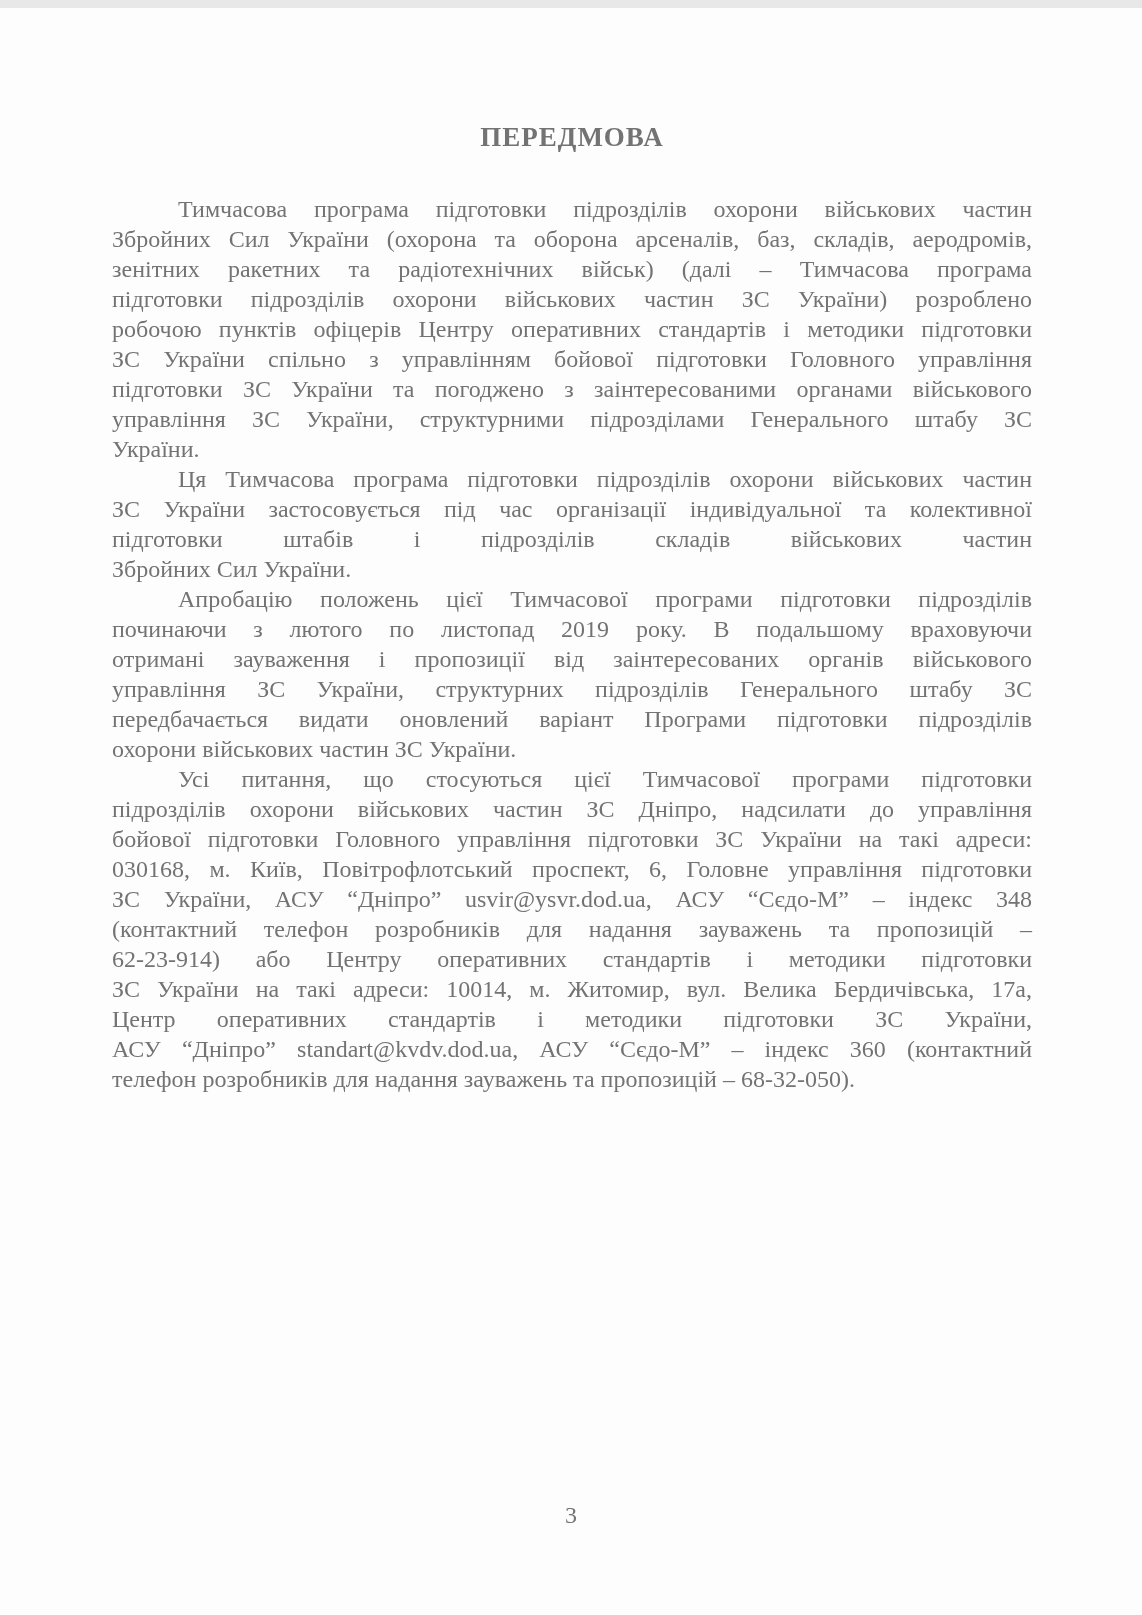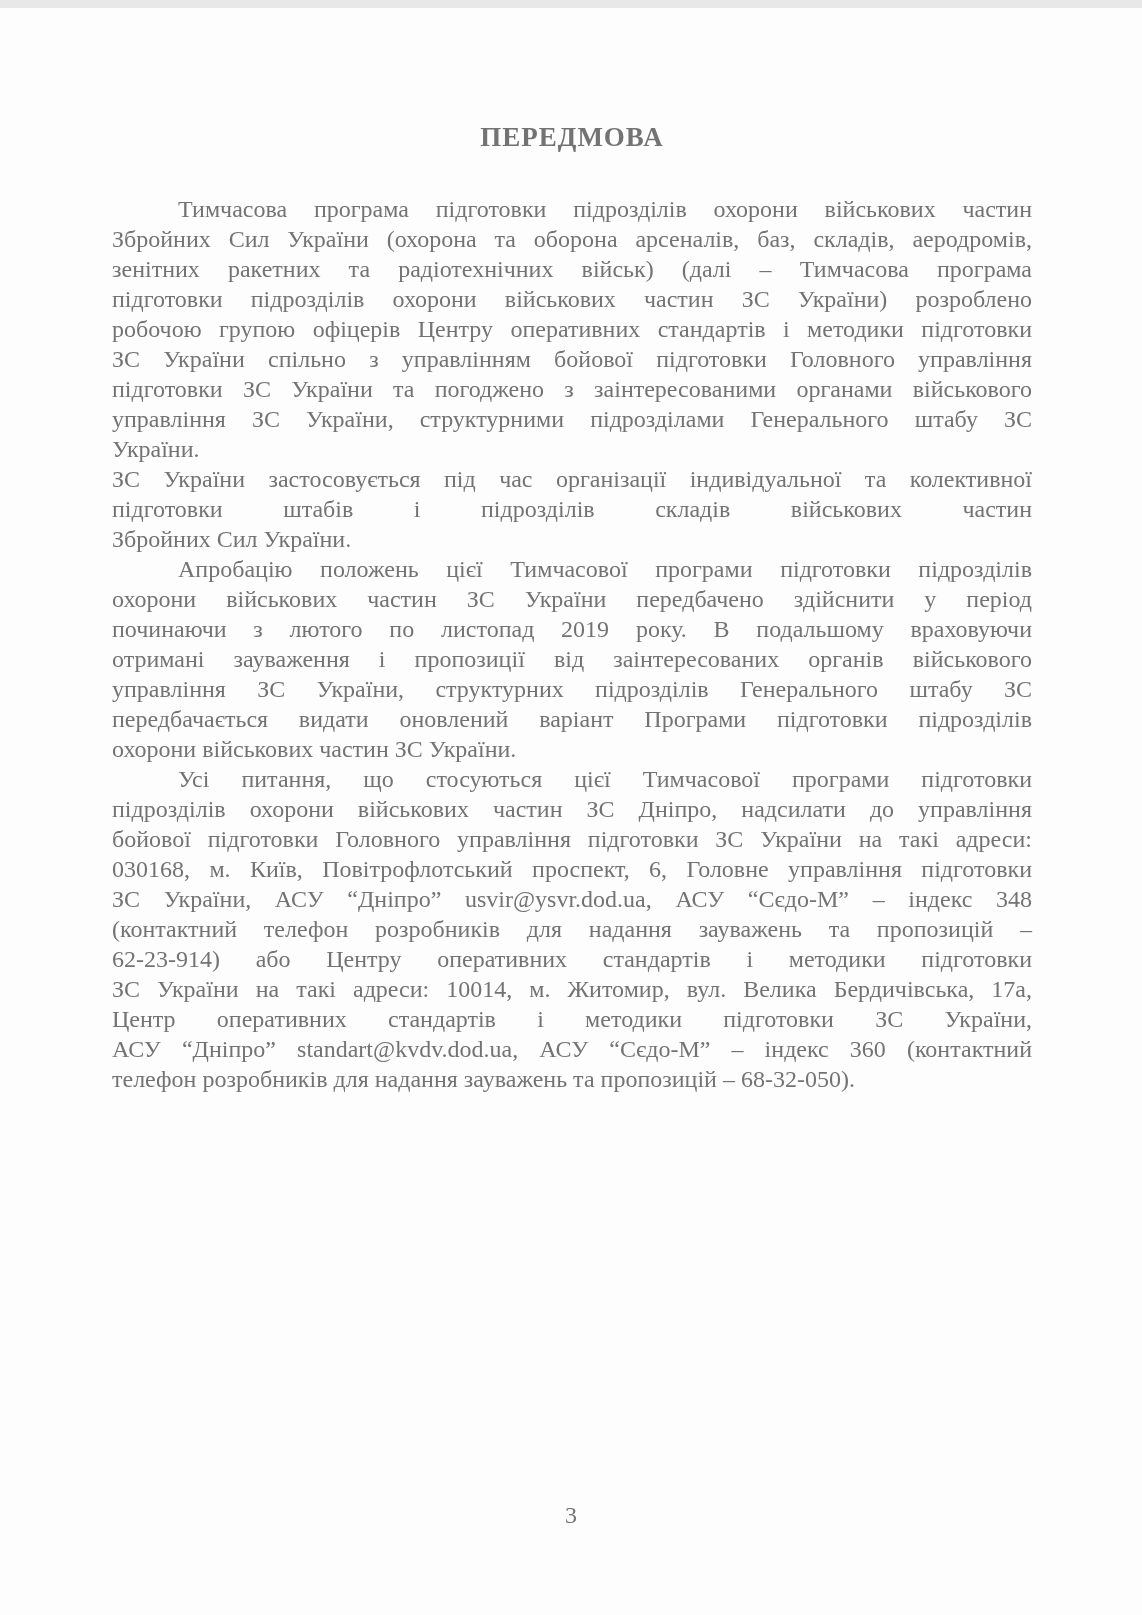--- a/index.html
+++ b/index.html
@@ -65,34 +65,34 @@
 
 <div class="page">
   <div class="content">
     <h1 class="doc-title">ПЕРЕДМОВА</h1>
     <div id="doc-body">
         <div class="paragraph">
           <span class="line first">Тимчасова програма підготовки підрозділів охорони військових частин</span>
           <span class="line">Збройних Сил України (охорона та оборона арсеналів, баз, складів, аеродромів,</span>
           <span class="line">зенітних ракетних та радіотехнічних військ) (далі – Тимчасова програма</span>
           <span class="line">підготовки підрозділів охорони військових частин ЗС України) розроблено</span>
-          <span class="line">робочою групою офіцерів Центру оперативних стандартів і методики підготовки</span>
+          <span class="line">робочою пунктів офіцерів Центру оперативних стандартів і методики підготовки</span>
           <span class="line">ЗС України спільно з управлінням бойової підготовки Головного управління</span>
           <span class="line">підготовки ЗС України та погоджено з заінтересованими органами військового</span>
           <span class="line">управління ЗС України, структурними підрозділами Генерального штабу ЗС</span>
           <span class="line last">України.</span>
         </div>
         <div class="paragraph">
+          <span class="line first">Ця Тимчасова програма підготовки підрозділів охорони військових частин</span>
           <span class="line">ЗС України застосовується під час організації індивідуальної та колективної</span>
           <span class="line">підготовки штабів і підрозділів складів військових частин</span>
           <span class="line last">Збройних Сил України.</span>
         </div>
         <div class="paragraph">
           <span class="line first">Апробацію положень цієї Тимчасової програми підготовки підрозділів</span>
-          <span class="line">охорони військових частин ЗС України передбачено здійснити у період</span>
           <span class="line">починаючи з лютого по листопад 2019 року. В подальшому враховуючи</span>
           <span class="line">отримані зауваження і пропозиції від заінтересованих органів військового</span>
           <span class="line">управління ЗС України, структурних підрозділів Генерального штабу ЗС</span>
           <span class="line">передбачається видати оновлений варіант Програми підготовки підрозділів</span>
           <span class="line last">охорони військових частин ЗС України.</span>
         </div>
         <div class="paragraph">
           <span class="line first">Усі питання, що стосуються цієї Тимчасової програми підготовки</span>
           <span class="line">підрозділів охорони військових частин ЗС Дніпро, надсилати до управління</span>
           <span class="line">бойової підготовки Головного управління підготовки ЗС України на такі адреси:</span>

